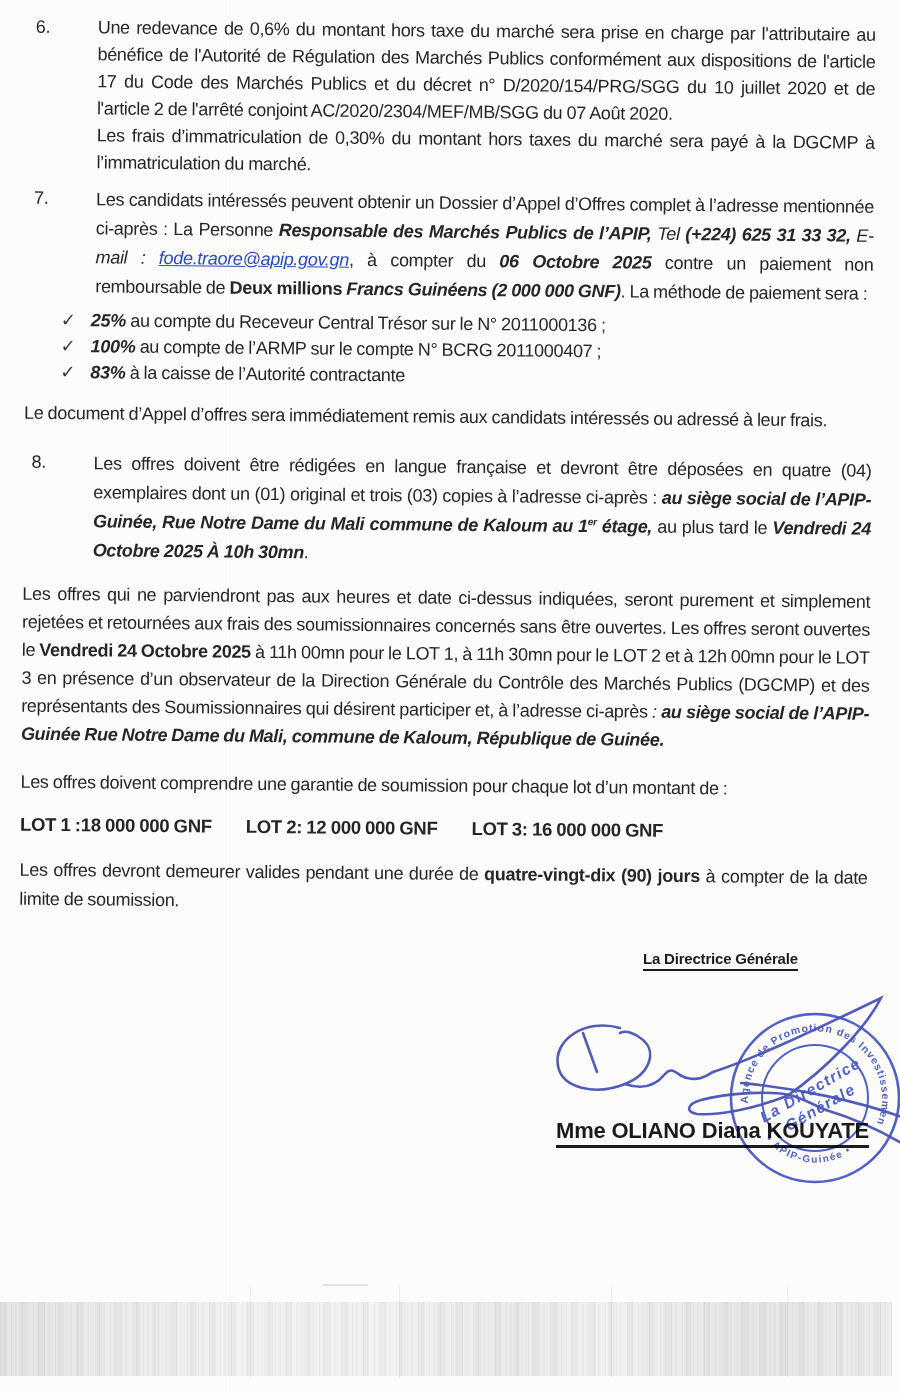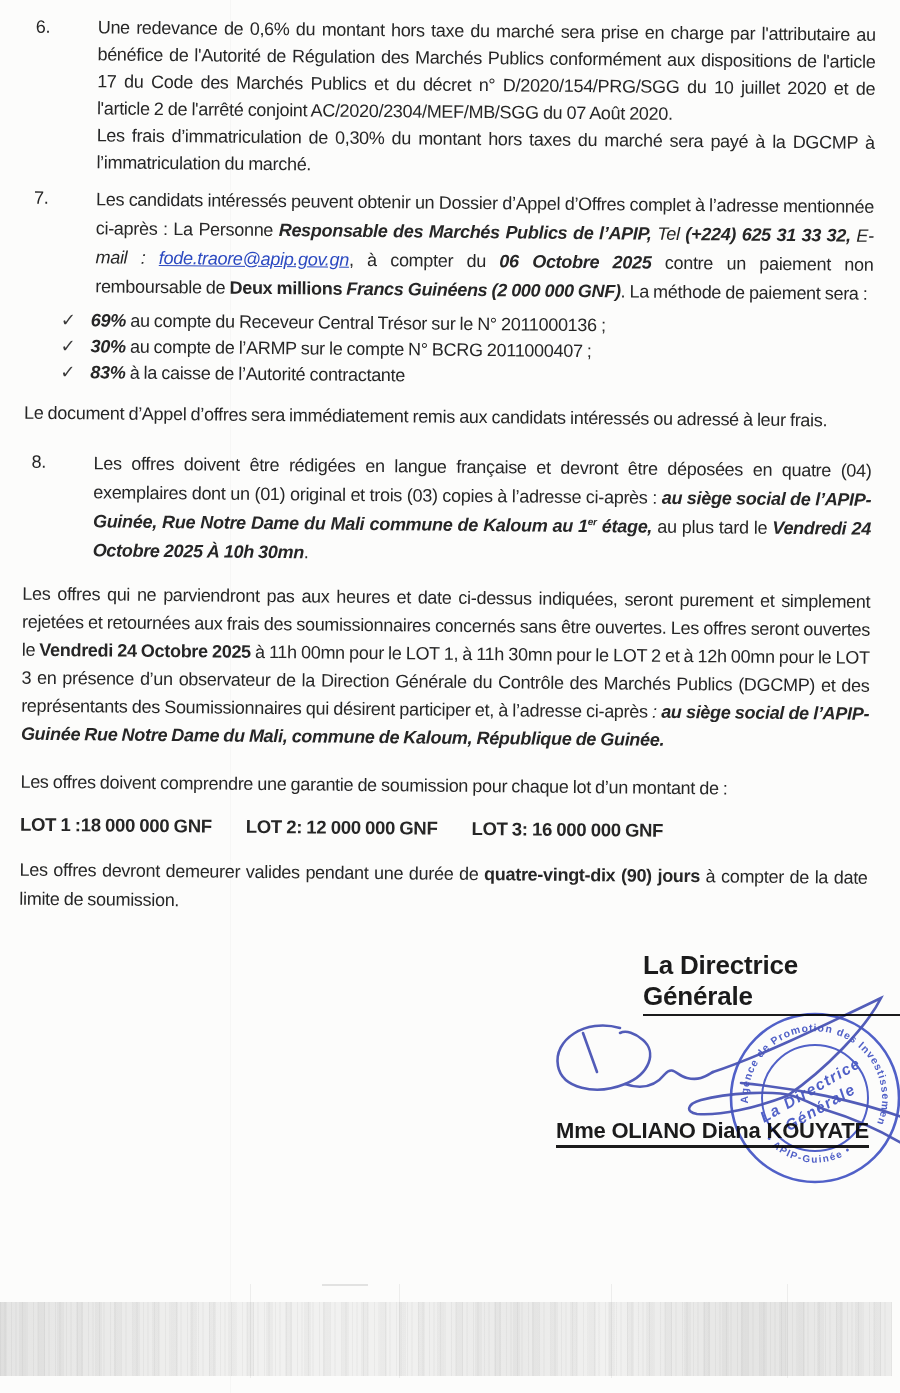--- a/index.html
+++ b/index.html
@@ -35,21 +35,21 @@
   .item8{margin-bottom:15px;}
   .item8 .body{line-height:29px;}
   sup{font-size:10px;vertical-align:super;line-height:0;}
   .para2{margin-bottom:21px;line-height:28px;}
   .para3{margin-bottom:15px;}
   .lots{margin-bottom:18px;font-weight:700;font-size:18.5px;}
   .lots span{margin-right:34px;}
   .para4{line-height:29px;}
   .sig-title{
     position:absolute;left:643px;top:950px;
-    font-size:26px;font-weight:700;color:#1b1b1b;
+    font-size:15px;font-weight:700;color:#1b1b1b;
     border-bottom:2.5px solid #1b1b1b;padding-bottom:2px;
     letter-spacing:-0.2px;
   }
   .sig-name{
     position:absolute;left:556px;top:1118px;
     font-size:22px;font-weight:700;color:#1b1b1b;
     border-bottom:3px solid #1b1b1b;padding-bottom:1px;
     letter-spacing:-0.2px;
   }
   .sig-svg{
@@ -87,22 +87,22 @@
     </div>
 
     <div class="item item7">
       <div class="num">7.</div>
       <div class="body justify">
         <p><span>Les candidats intéressés peuvent obtenir un Dossier d’Appel d’Offres complet à l’adresse mentionnée ci-après : La Personne </span><span class="bi">Responsable des Marchés Publics de l’APIP, </span><span class="i">Tel </span><span class="bi">(+224) 625 31 33 32, </span><span class="i">E-mail : </span><a class="email" href="#">fode.traore@apip.gov.gn</a><span>, à compter du </span><span class="bi">06 Octobre 2025</span><span> contre un paiement non remboursable de </span><span class="b">Deux millions </span><span class="bi">Francs Guinéens (2 000 000 GNF)</span><span>. La méthode de paiement sera :</span></p>
       </div>
     </div>
 
     <div class="checklist">
-      <div class="check-row"><span class="check">✓</span><span class="bi">69%</span><span> au compte du Receveur Central Trésor sur le N° 2011000136 ;</span></div>
-      <div class="check-row"><span class="check">✓</span><span class="bi">30%</span><span> au compte de l’ARMP sur le compte N° BCRG 2011000407 ;</span></div>
+      <div class="check-row"><span class="check">✓</span><span class="bi">25%</span><span> au compte du Receveur Central Trésor sur le N° 2011000136 ;</span></div>
+      <div class="check-row"><span class="check">✓</span><span class="bi">100%</span><span> au compte de l’ARMP sur le compte N° BCRG 2011000407 ;</span></div>
       <div class="check-row"><span class="check">✓</span><span class="bi">83%</span><span> à la caisse de l’Autorité contractante</span></div>
     </div>
 
     <p class="para1 justify"><span>Le document d’Appel d’offres sera immédiatement remis aux candidats intéressés ou adressé à leur frais.</span></p>
 
     <div class="item item8">
       <div class="num">8.</div>
       <div class="body justify">
         <p><span>Les offres doivent être rédigées en langue française et devront être déposées en quatre (04) exemplaires dont un (01) original et trois (03) copies à l’adresse ci-après : </span><span class="bi">au siège social de l’APIP-Guinée, Rue Notre Dame du Mali commune de Kaloum au 1</span><sup class="bi">er</sup><span class="bi"> étage,</span><span> au plus tard le </span><span class="bi">Vendredi 24 Octobre 2025 À 10h 30mn</span><span>.</span></p>
       </div>

